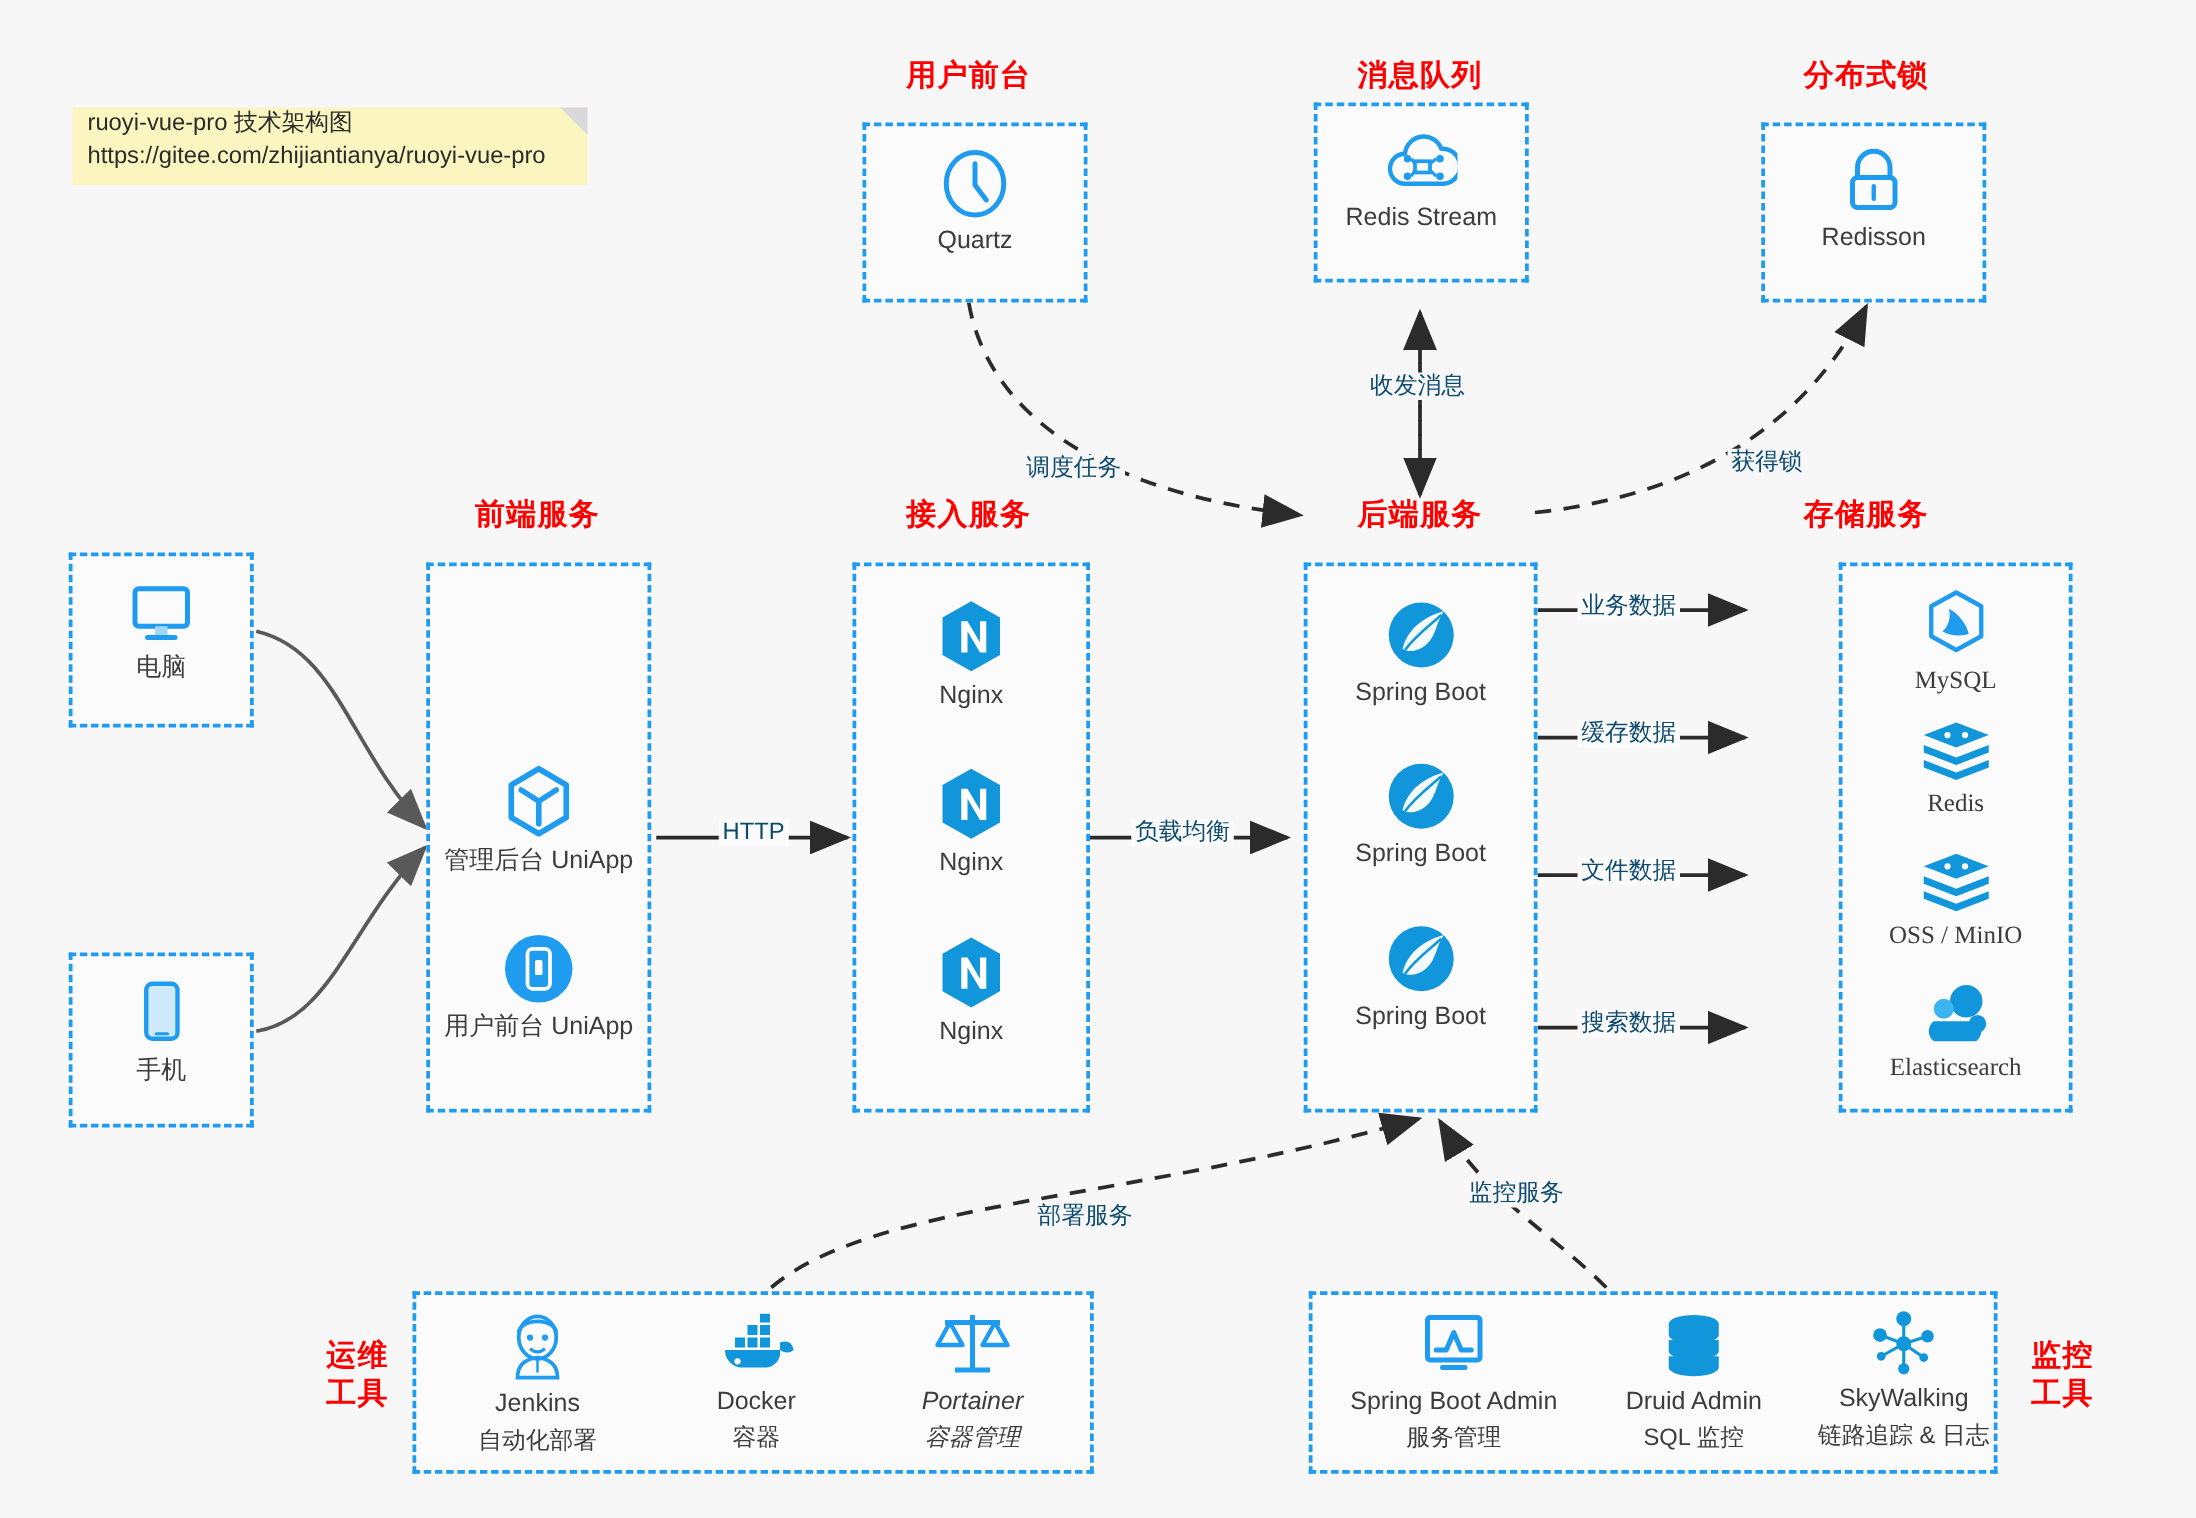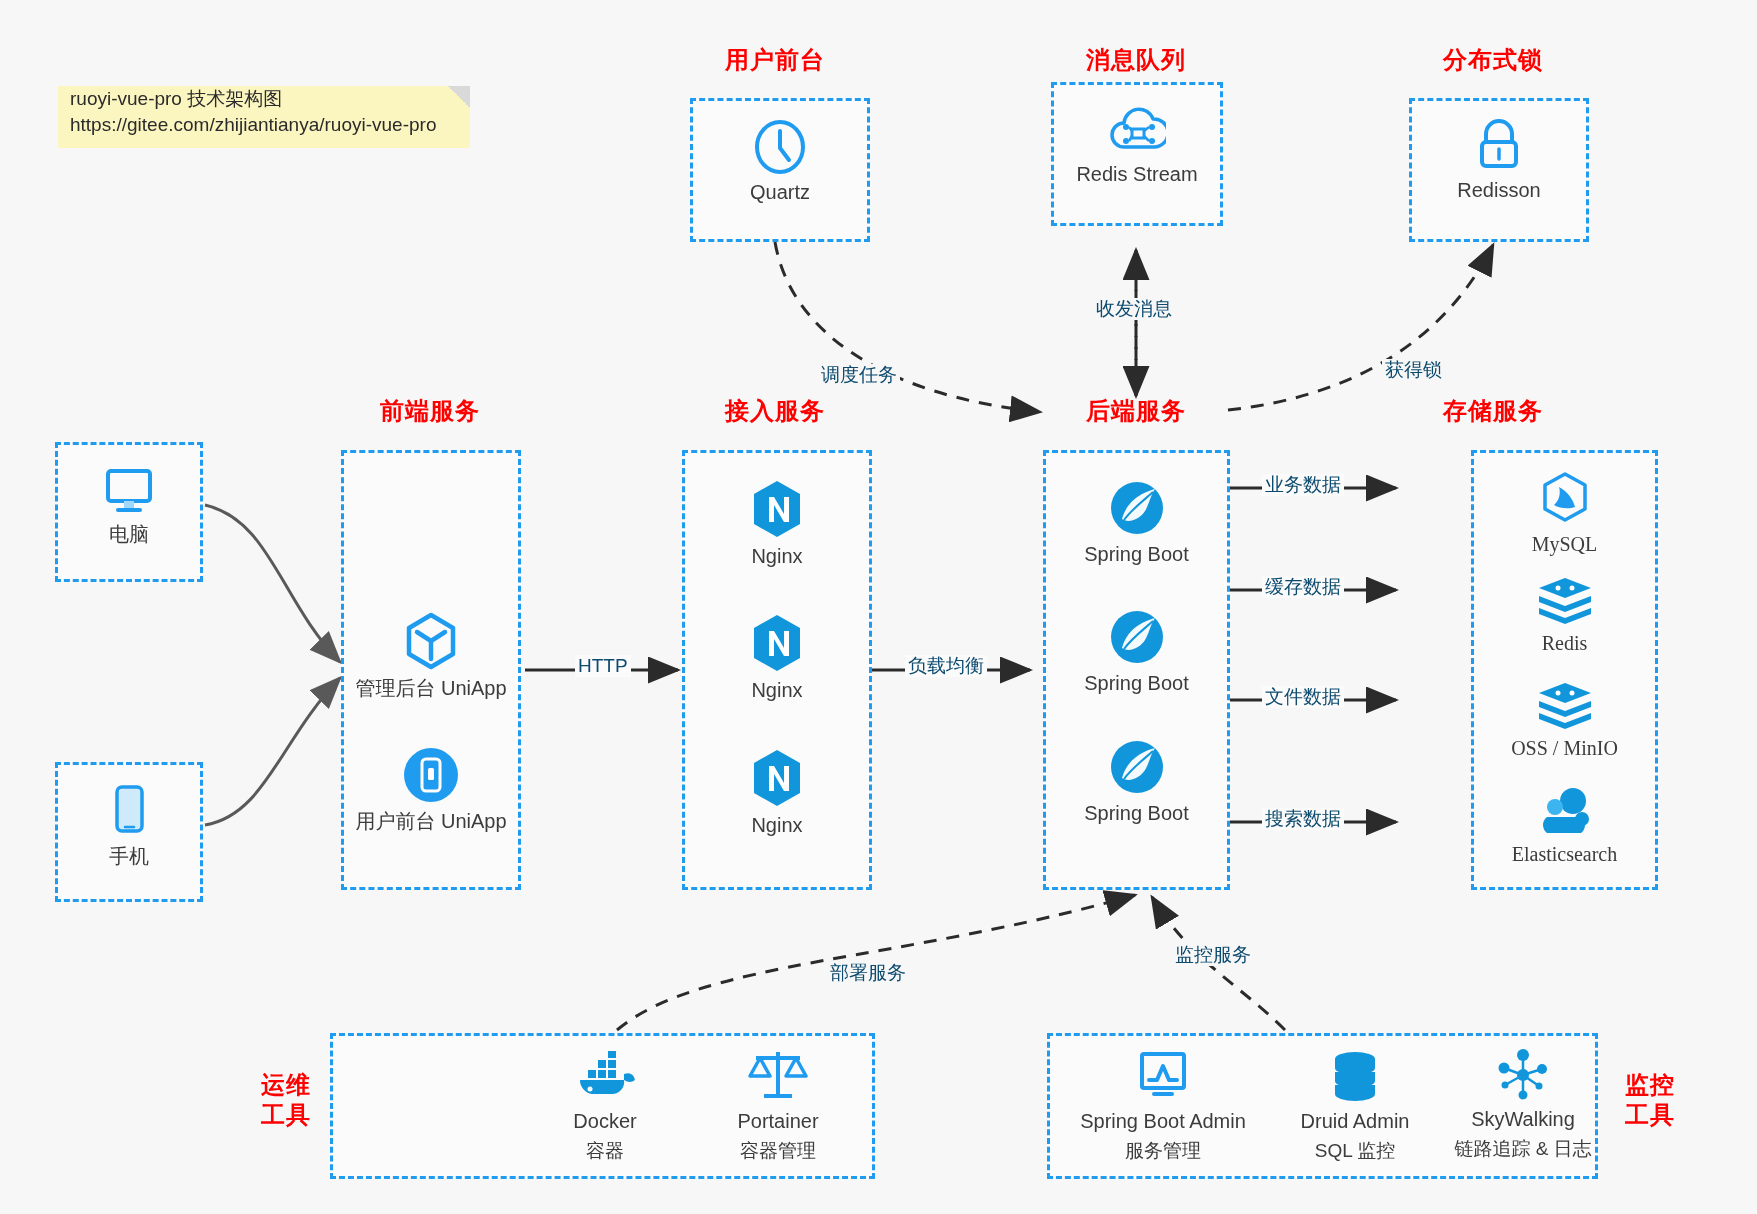--- a/index.html
+++ b/index.html
@@ -293,36 +293,49 @@
 
   <div class="elabel onbg" style="left:827px;top:962px;">部署服务</div>
   <div class="elabel onbg" style="left:1172px;top:944px;">监控服务</div>
 
   <div class="ghead vert" style="left:256px;top:1070px;width:60px;">
     <div>运维</div>
     <div>工具</div>
   </div>
 
   <div class="dbox" style="left:330px;top:1033px;width:545px;height:146px;">
+    <div class="node" style="left:12px;top:12px;width:170px;">
+      <svg class="ic" width="56" height="58" viewBox="0 0 56 58">
+        <ellipse cx="28" cy="22" rx="15" ry="17" fill="none" stroke="#1f9bf0" stroke-width="3"></ellipse>
+        <path d="M13 18 a15 9 0 0 1 30 0" fill="none" stroke="#1f9bf0" stroke-width="3"></path>
+        <circle cx="22" cy="22" r="2.5" fill="#1f9bf0"></circle>
+        <circle cx="34" cy="22" r="2.5" fill="#1f9bf0"></circle>
+        <path d="M22 31 q6 5 12 0" fill="none" stroke="#1f9bf0" stroke-width="2.5"></path>
+        <path d="M12 54 q0 -14 16 -16 q16 2 16 16 z" fill="none" stroke="#1f9bf0" stroke-width="3"></path>
+        <path d="M28 38 l0 12" stroke="#1f9bf0" stroke-width="2"></path>
+      </svg>
+      <div class="cap">Jenkins</div>
+      <div class="cap sub">自动化部署</div>
+    </div>
     <div class="node" style="left:187px;top:14px;width:170px;">
       <svg class="ic" width="62" height="54" viewBox="0 0 62 54">
         <rect x="14" y="20" width="8" height="8" fill="#1296db"></rect>
         <rect x="24" y="20" width="8" height="8" fill="#1296db"></rect>
         <rect x="34" y="20" width="8" height="8" fill="#1296db"></rect>
         <rect x="24" y="10" width="8" height="8" fill="#1296db"></rect>
         <rect x="34" y="10" width="8" height="8" fill="#1296db"></rect>
         <rect x="34" y="1" width="8" height="7" fill="#1296db"></rect>
         <path d="M6 30 h44 a12 12 0 0 1 -12 14 h-20 a14 14 0 0 1 -12 -14 z" fill="#1296db"></path>
         <path d="M50 24 q9 -3 11 6 q-5 4 -11 0 z" fill="#1296db"></path>
         <circle cx="16" cy="39" r="2.5" fill="#ffffff"></circle>
       </svg>
       <div class="cap">Docker</div>
       <div class="cap sub">容器</div>
     </div>
-    <div class="node" style="left:360px;top:10px;width:170px;">
+    <div class="node" style="left:360px;top:10px;width:170px;font-style:italic;">
       <svg class="ic" width="60" height="58" viewBox="0 0 60 58">
         <line x1="30" y1="6" x2="30" y2="50" stroke="#1f9bf0" stroke-width="4"></line>
         <line x1="8" y1="12" x2="52" y2="12" stroke="#1f9bf0" stroke-width="4"></line>
         <line x1="16" y1="50" x2="44" y2="50" stroke="#1f9bf0" stroke-width="4"></line>
         <path d="M2 30 L12 12 L22 30 Z" fill="none" stroke="#1f9bf0" stroke-width="3.5" stroke-linejoin="round"></path>
         <path d="M38 30 L48 12 L58 30 Z" fill="none" stroke="#1f9bf0" stroke-width="3.5" stroke-linejoin="round"></path>
       </svg>
       <div class="cap">Portainer</div>
       <div class="cap sub">容器管理</div>
     </div>

